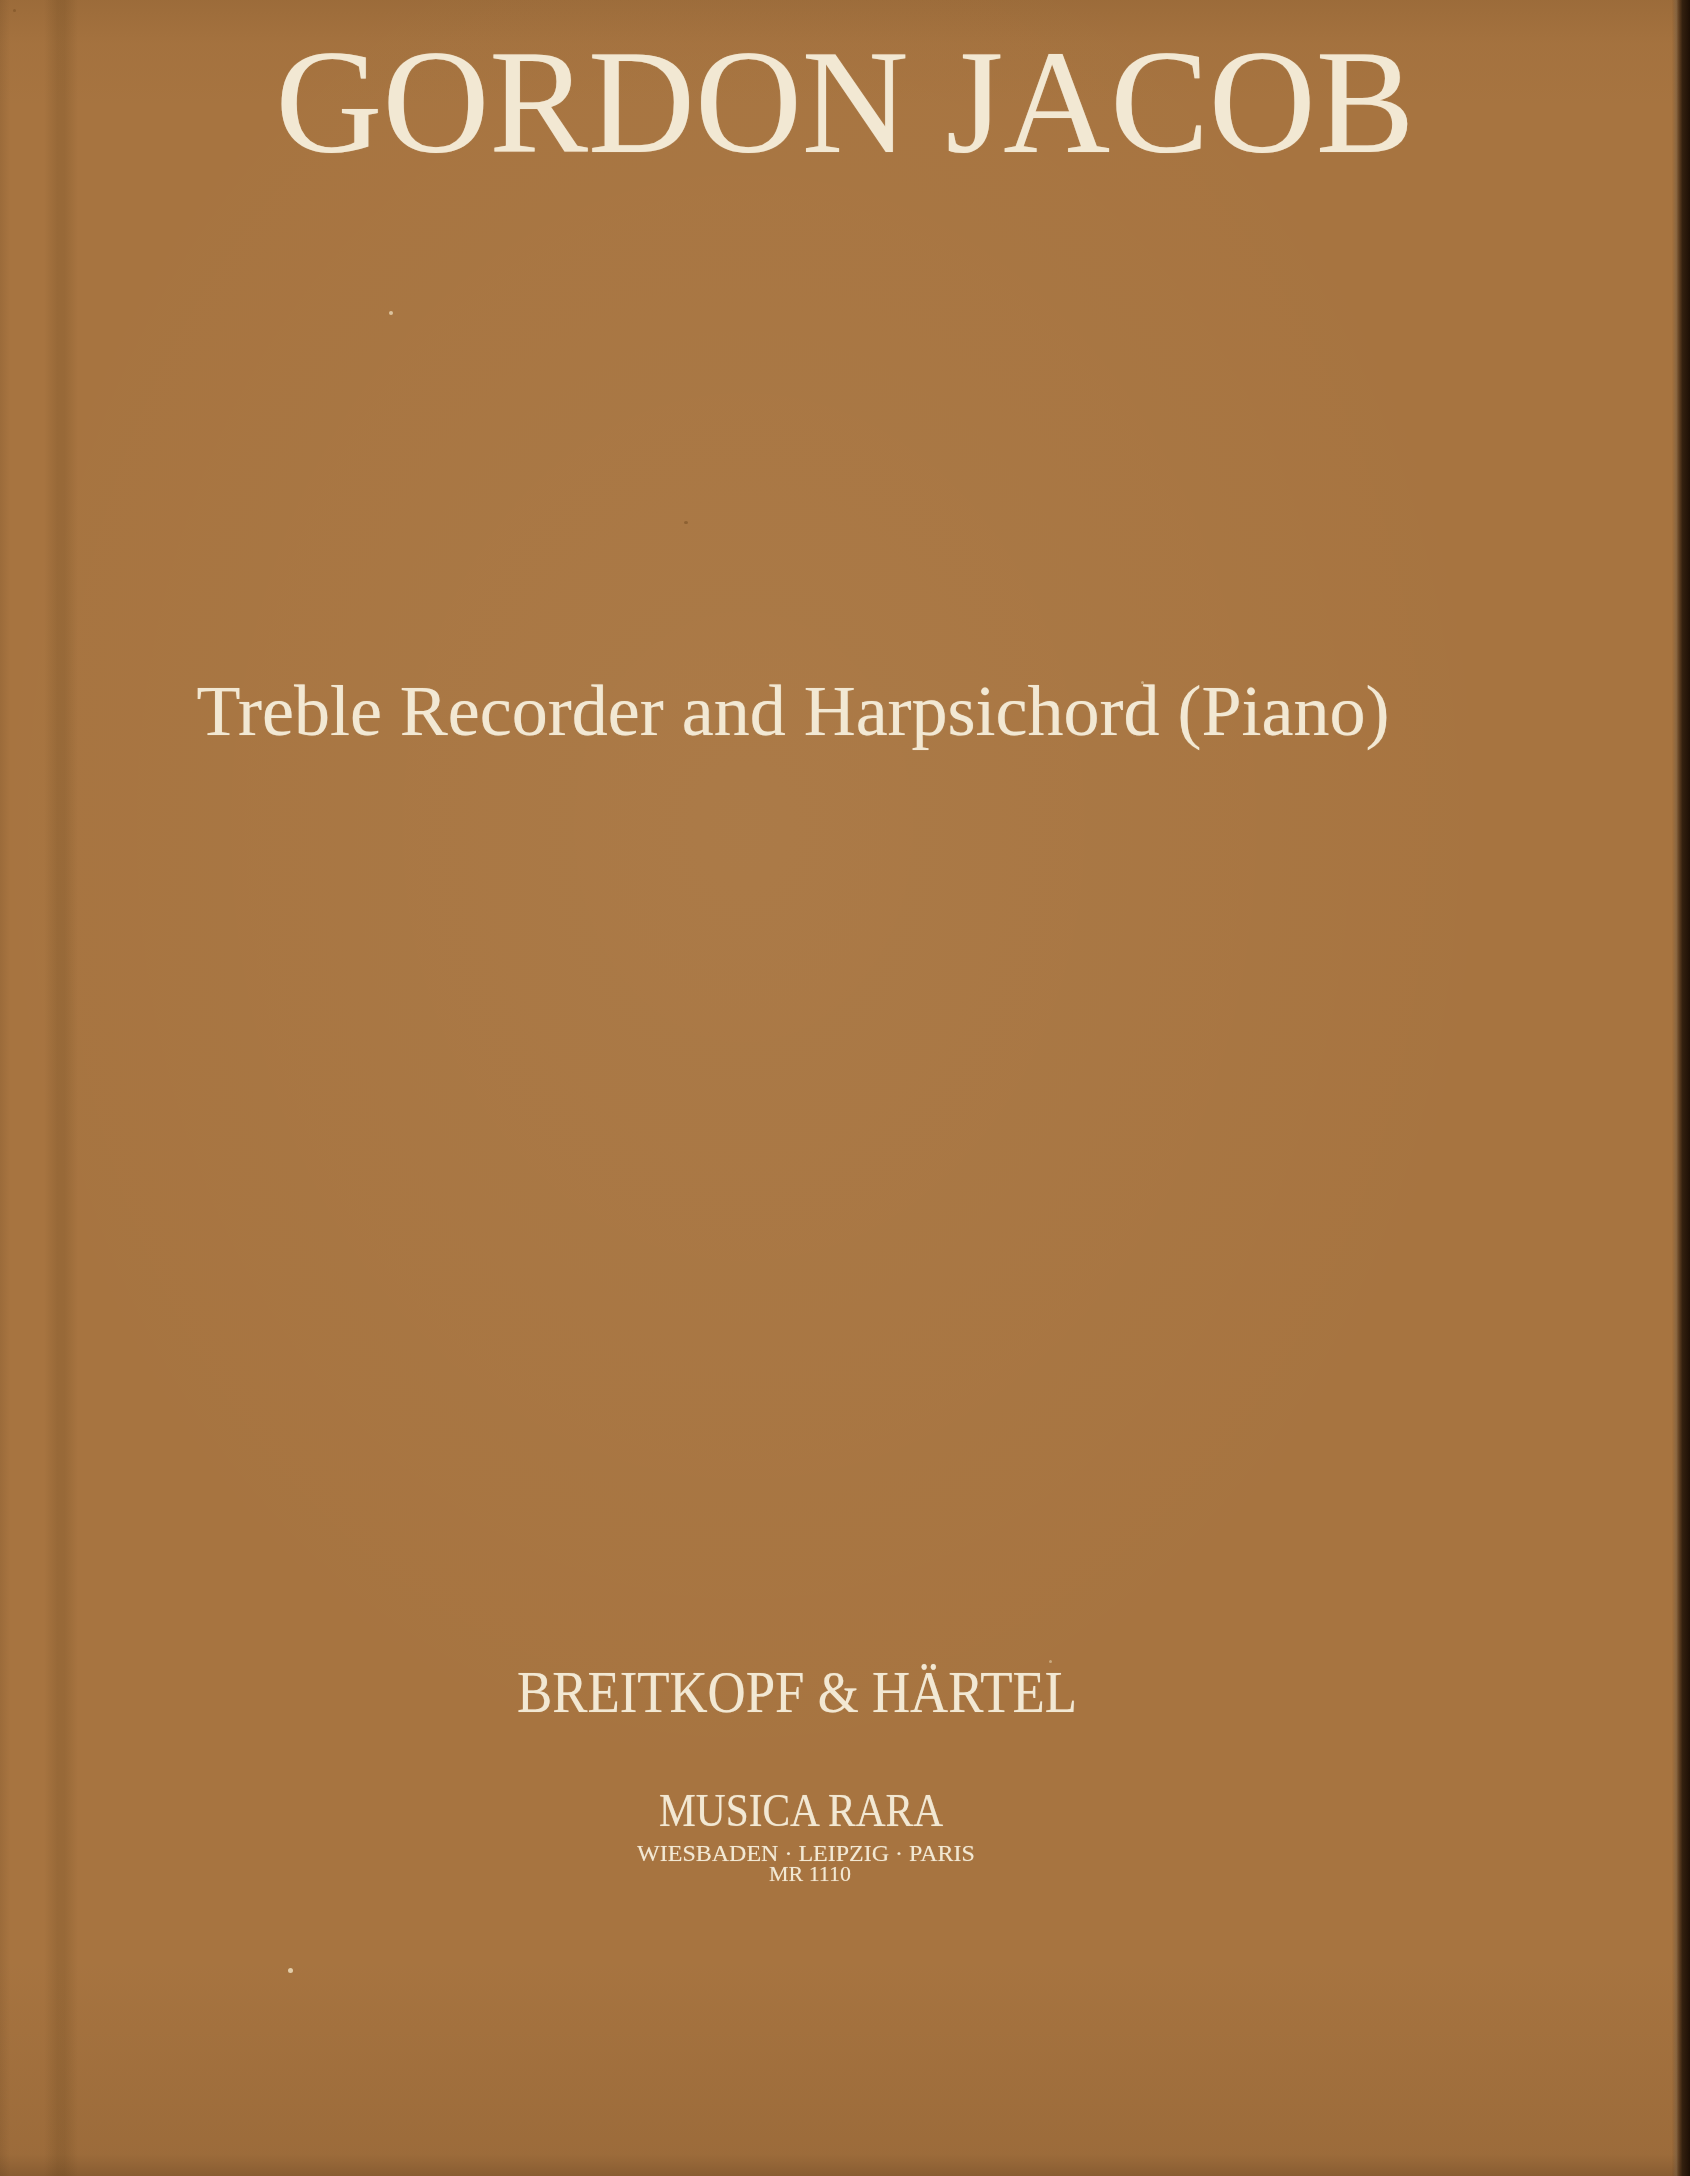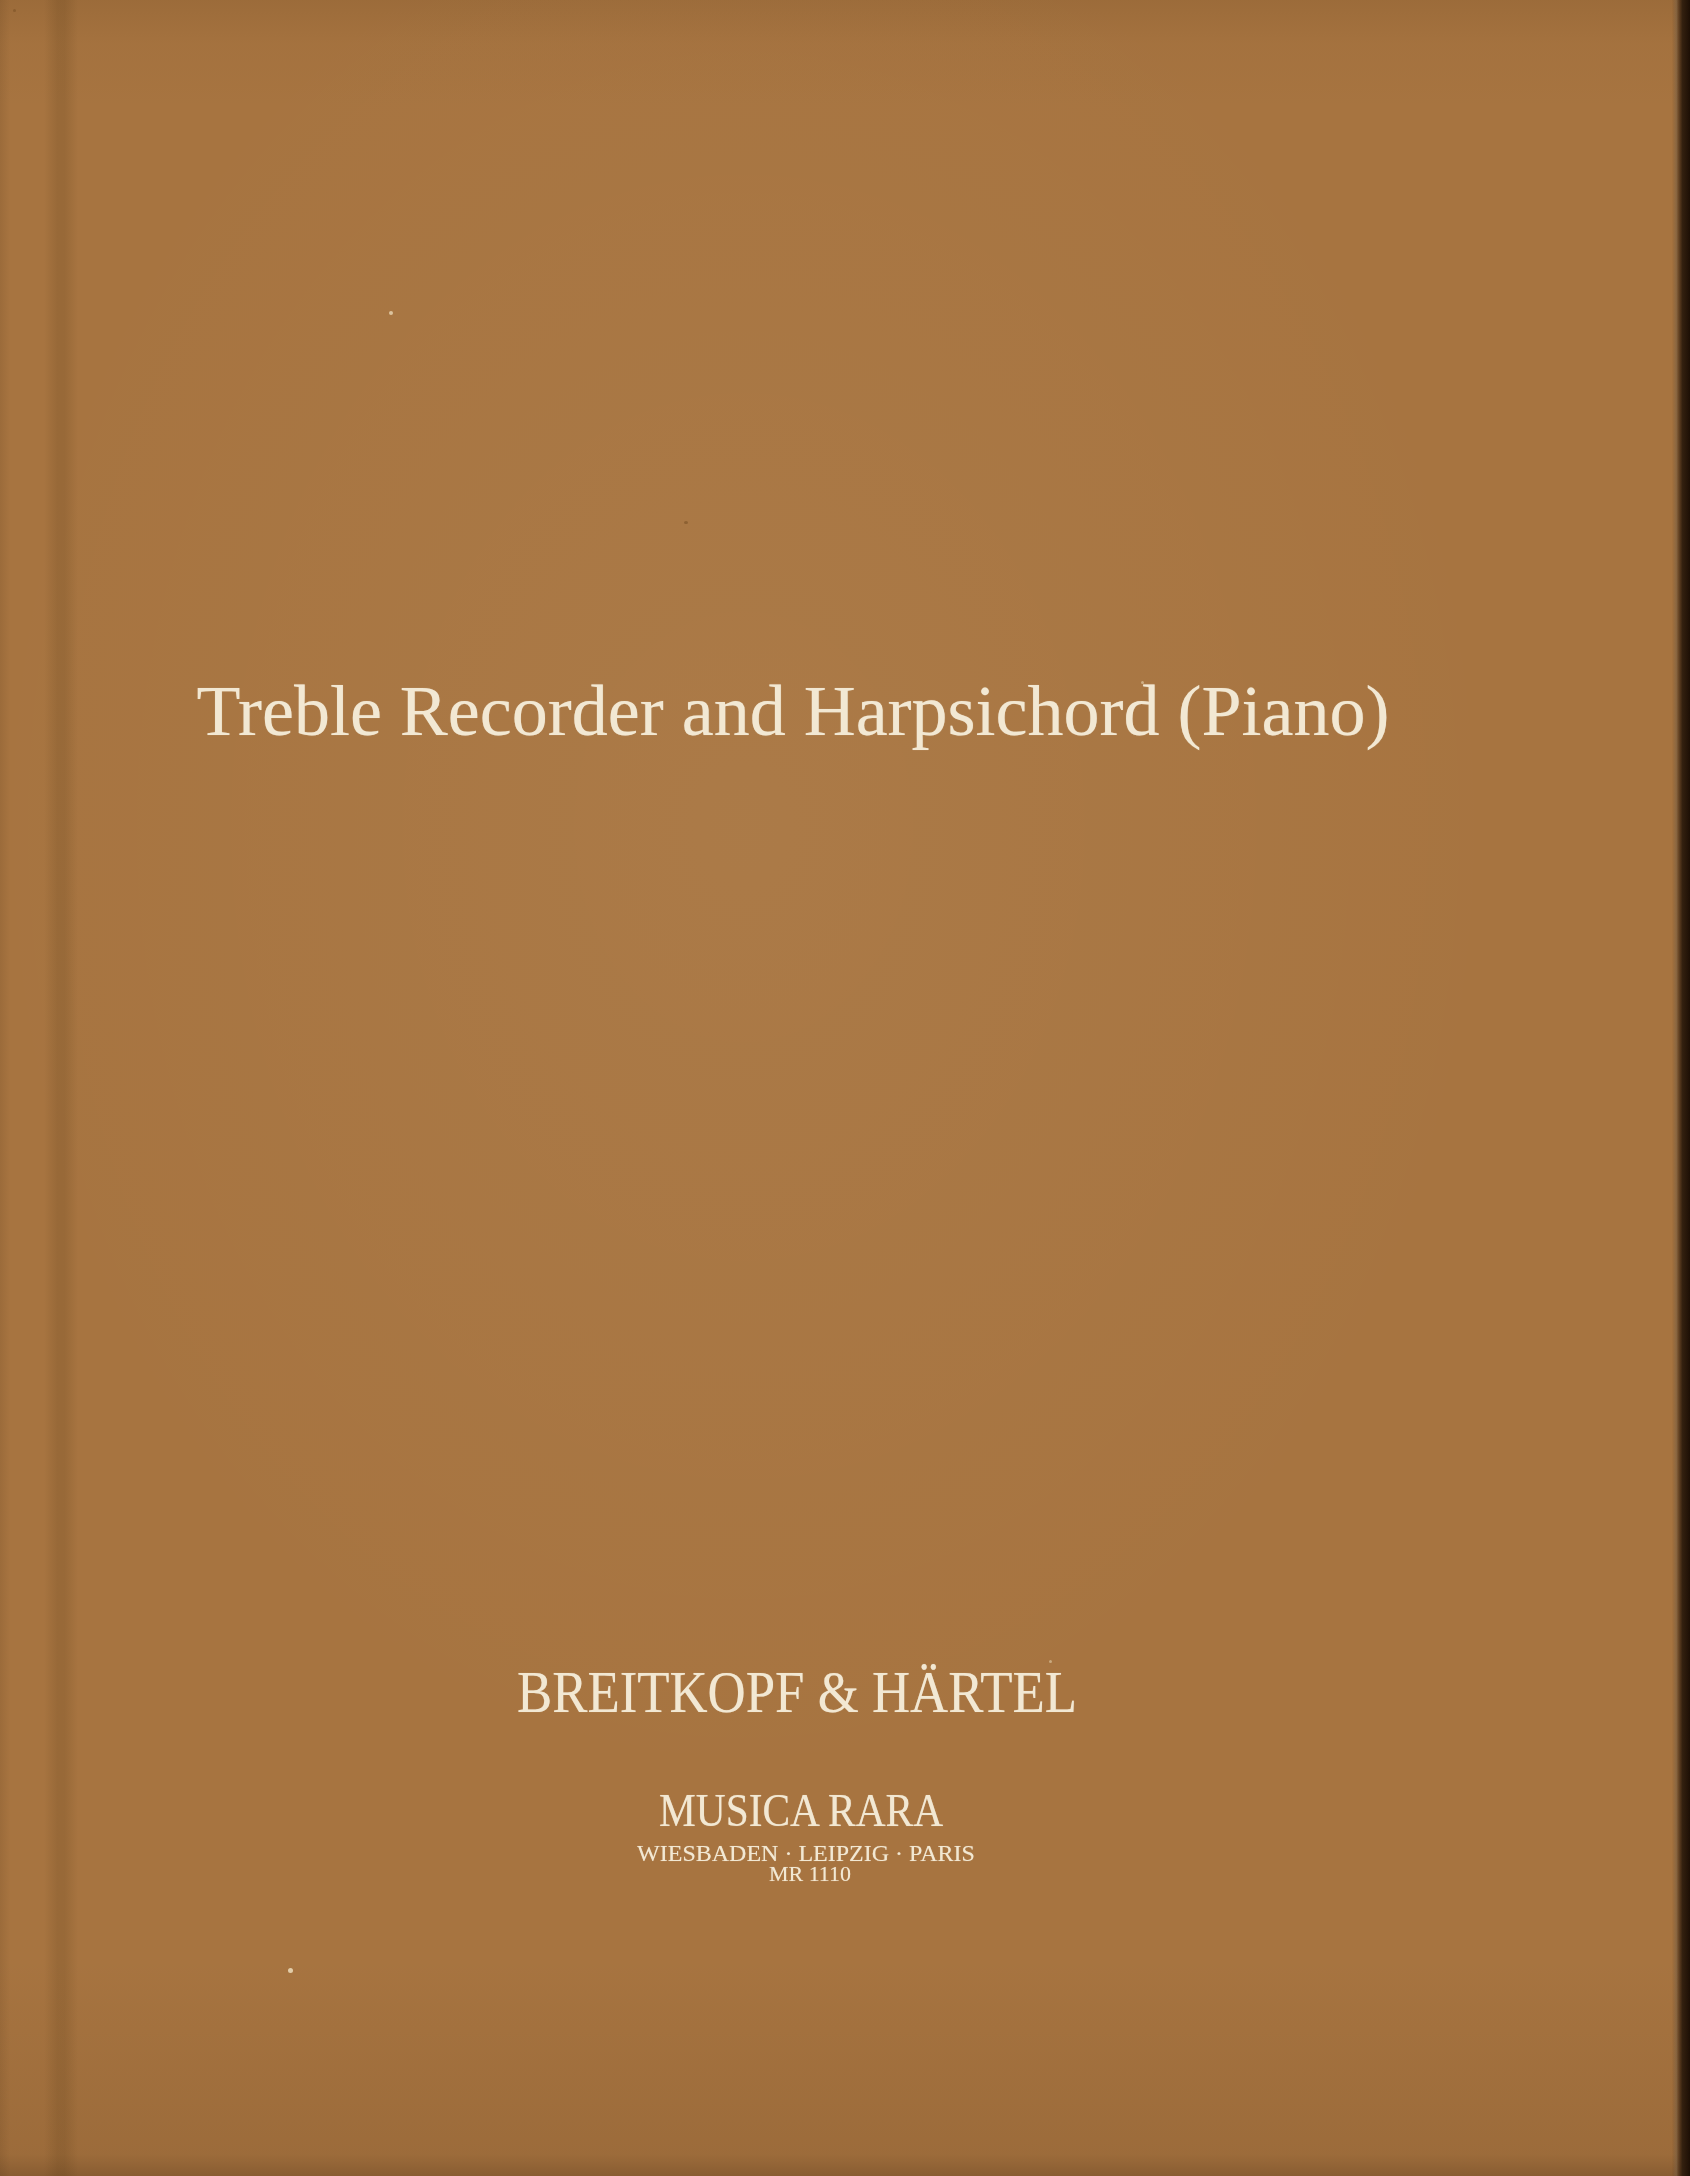--- a/index.html
+++ b/index.html
@@ -89,20 +89,21 @@
   .s4 { left: 1049px; top: 1660px; width: 3px; height: 3px; opacity: 0.5; }
   .s5 { left: 684px;  top: 521px;  width: 4px; height: 3px; opacity: 0.5; }
   .s6 { left: 13px;   top: 9px;    width: 3px; height: 3px; opacity: 0.45; }
 </style>
 </head>
 <body>
 
 <div class="cover">
   <div class="crease"></div>
 
+  <div class="line composer">GORDON JACOB</div>
 
 
 
   <div class="line instrumentation">Treble Recorder and Harpsichord (Piano)</div>
 
   <div class="line publisher">BREITKOPF &amp; HÄRTEL</div>
 
   <div class="line cities">WIESBADEN · LEIPZIG · PARIS</div>
 
   <div class="line imprint">MUSICA RARA</div>

